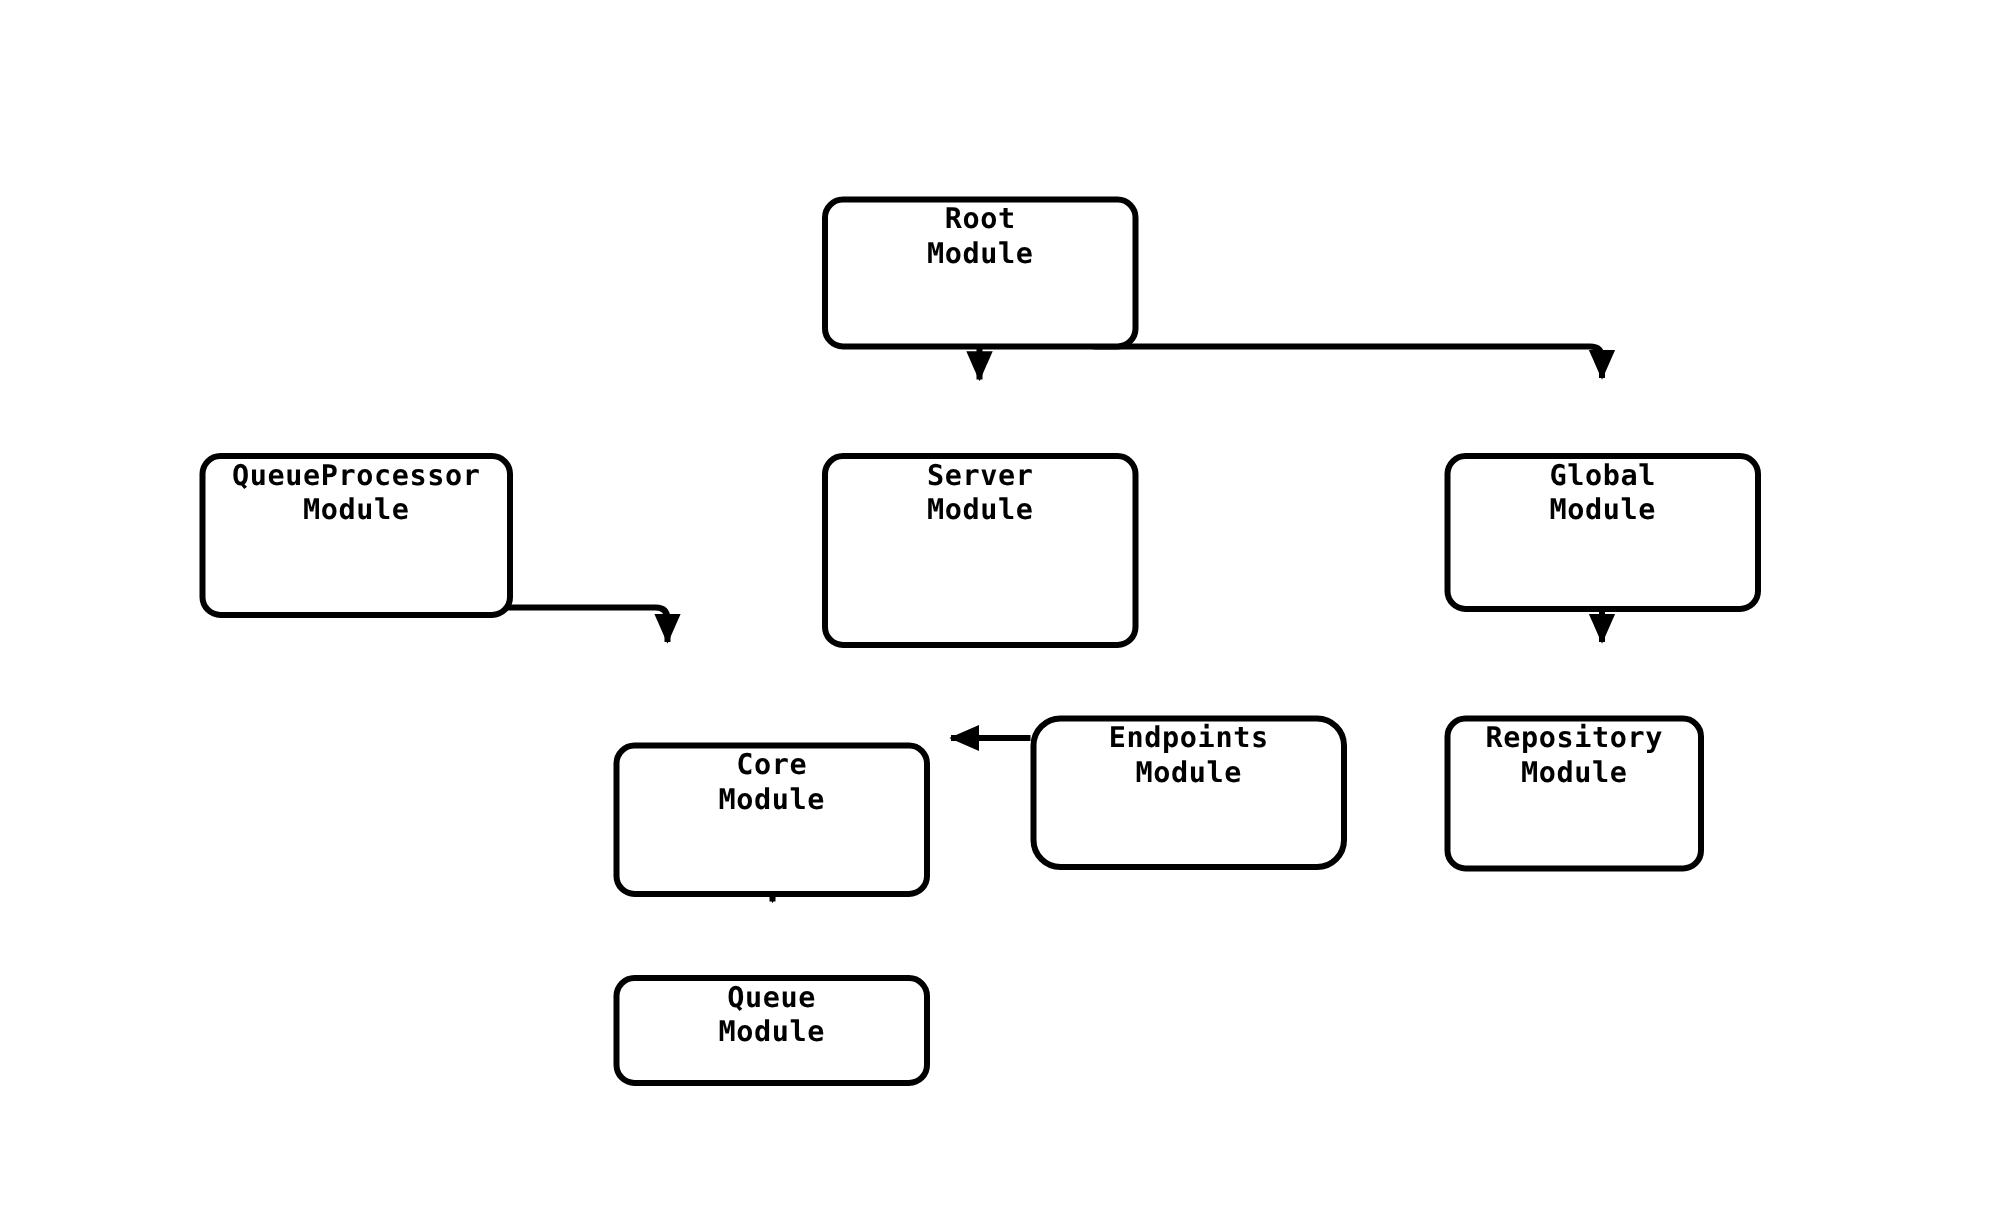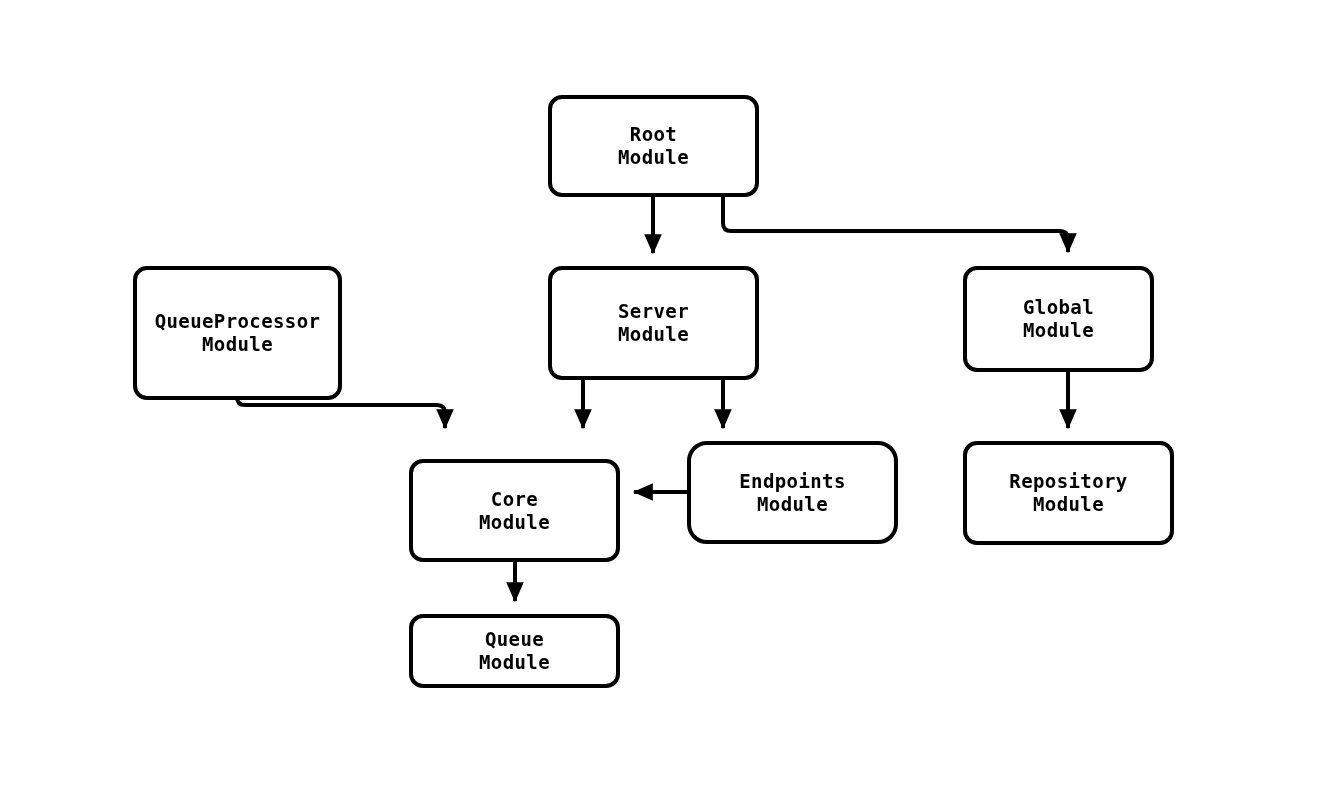--- a/index.html
+++ b/index.html
@@ -23,23 +23,23 @@
     width: 1337px;
     height: 809px;
   }
   .node {
     position: absolute;
     box-sizing: border-box;
     border: 4px solid #000000;
     border-radius: 14px;
     background: #ffffff;
     display: flex;
-    align-items: center;
     justify-content: center;
     z-index: 2;
+    margin-top: 36px;
   }
   .node-label {
     font-family: "DejaVu Sans Mono", "Liberation Mono", monospace;
     font-size: 19px;
     line-height: 23px;
     font-weight: 700;
     color: #000000;
     text-align: center;
     white-space: pre-line;
     letter-spacing: 0.4px;
@@ -76,46 +76,46 @@
 
       <path d="M 515 544 L 515 601" marker-end="url(#arrowhead)"></path>
     </g>
   </svg>
 
   <div class="node" style="left: 548px; top: 95px; width: 211px; height: 102px;">
     <span class="node-label">Root
 Module</span>
   </div>
 
-  <div class="node" style="left: 133px; top: 266px; width: 209px; height: 134px;">
+  <div class="node" style="left: 133px; top: 266px; width: 209px; height: 110px;">
     <span class="node-label">QueueProcessor
 Module</span>
   </div>
 
-  <div class="node" style="left: 548px; top: 266px; width: 211px; height: 114px;">
+  <div class="node" style="left: 548px; top: 266px; width: 211px; height: 130px;">
     <span class="node-label">Server
 Module</span>
   </div>
 
-  <div class="node" style="left: 963px; top: 266px; width: 191px; height: 106px;">
+  <div class="node" style="left: 963px; top: 266px; width: 211px; height: 106px;">
     <span class="node-label">Global
 Module</span>
   </div>
 
   <div class="node" style="left: 409px; top: 459px; width: 211px; height: 103px;">
     <span class="node-label">Core
 Module</span>
   </div>
 
   <div class="node" style="left: 687px; top: 441px; width: 211px; height: 103px; border-radius: 20px;">
     <span class="node-label">Endpoints
 Module</span>
   </div>
 
-  <div class="node" style="left: 963px; top: 441px; width: 211px; height: 104px;">
+  <div class="node" style="left: 963px; top: 441px; width: 173px; height: 104px;">
     <span class="node-label">Repository
 Module</span>
   </div>
 
   <div class="node" style="left: 409px; top: 614px; width: 211px; height: 74px;">
     <span class="node-label">Queue
 Module</span>
   </div>
 
 </div>

